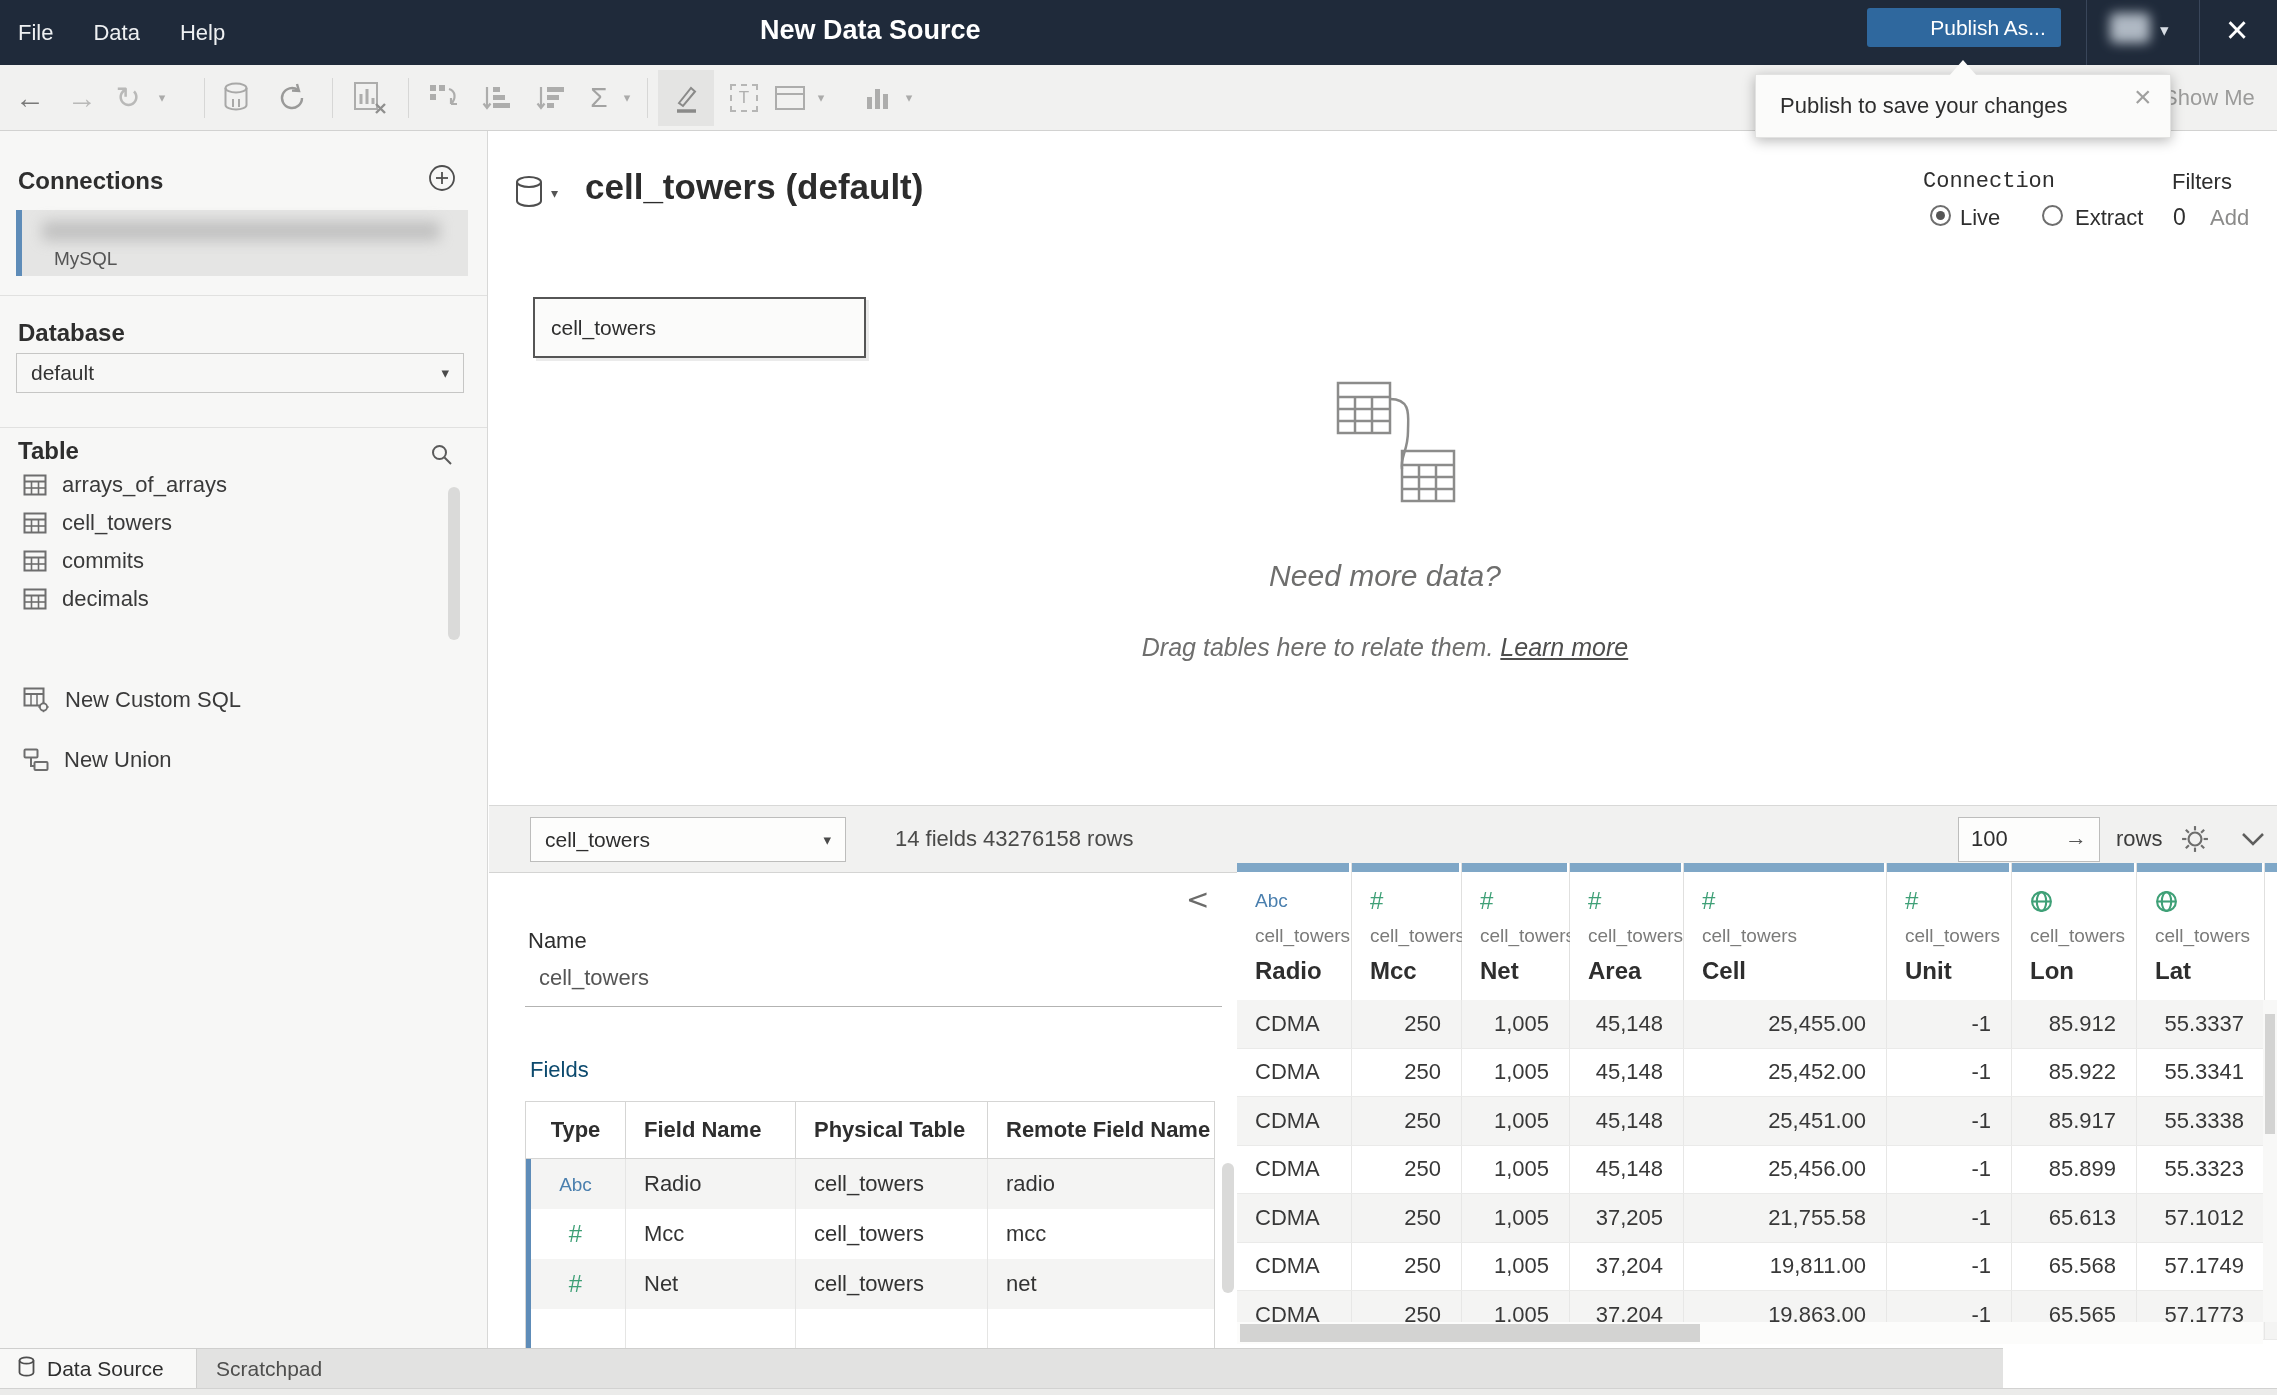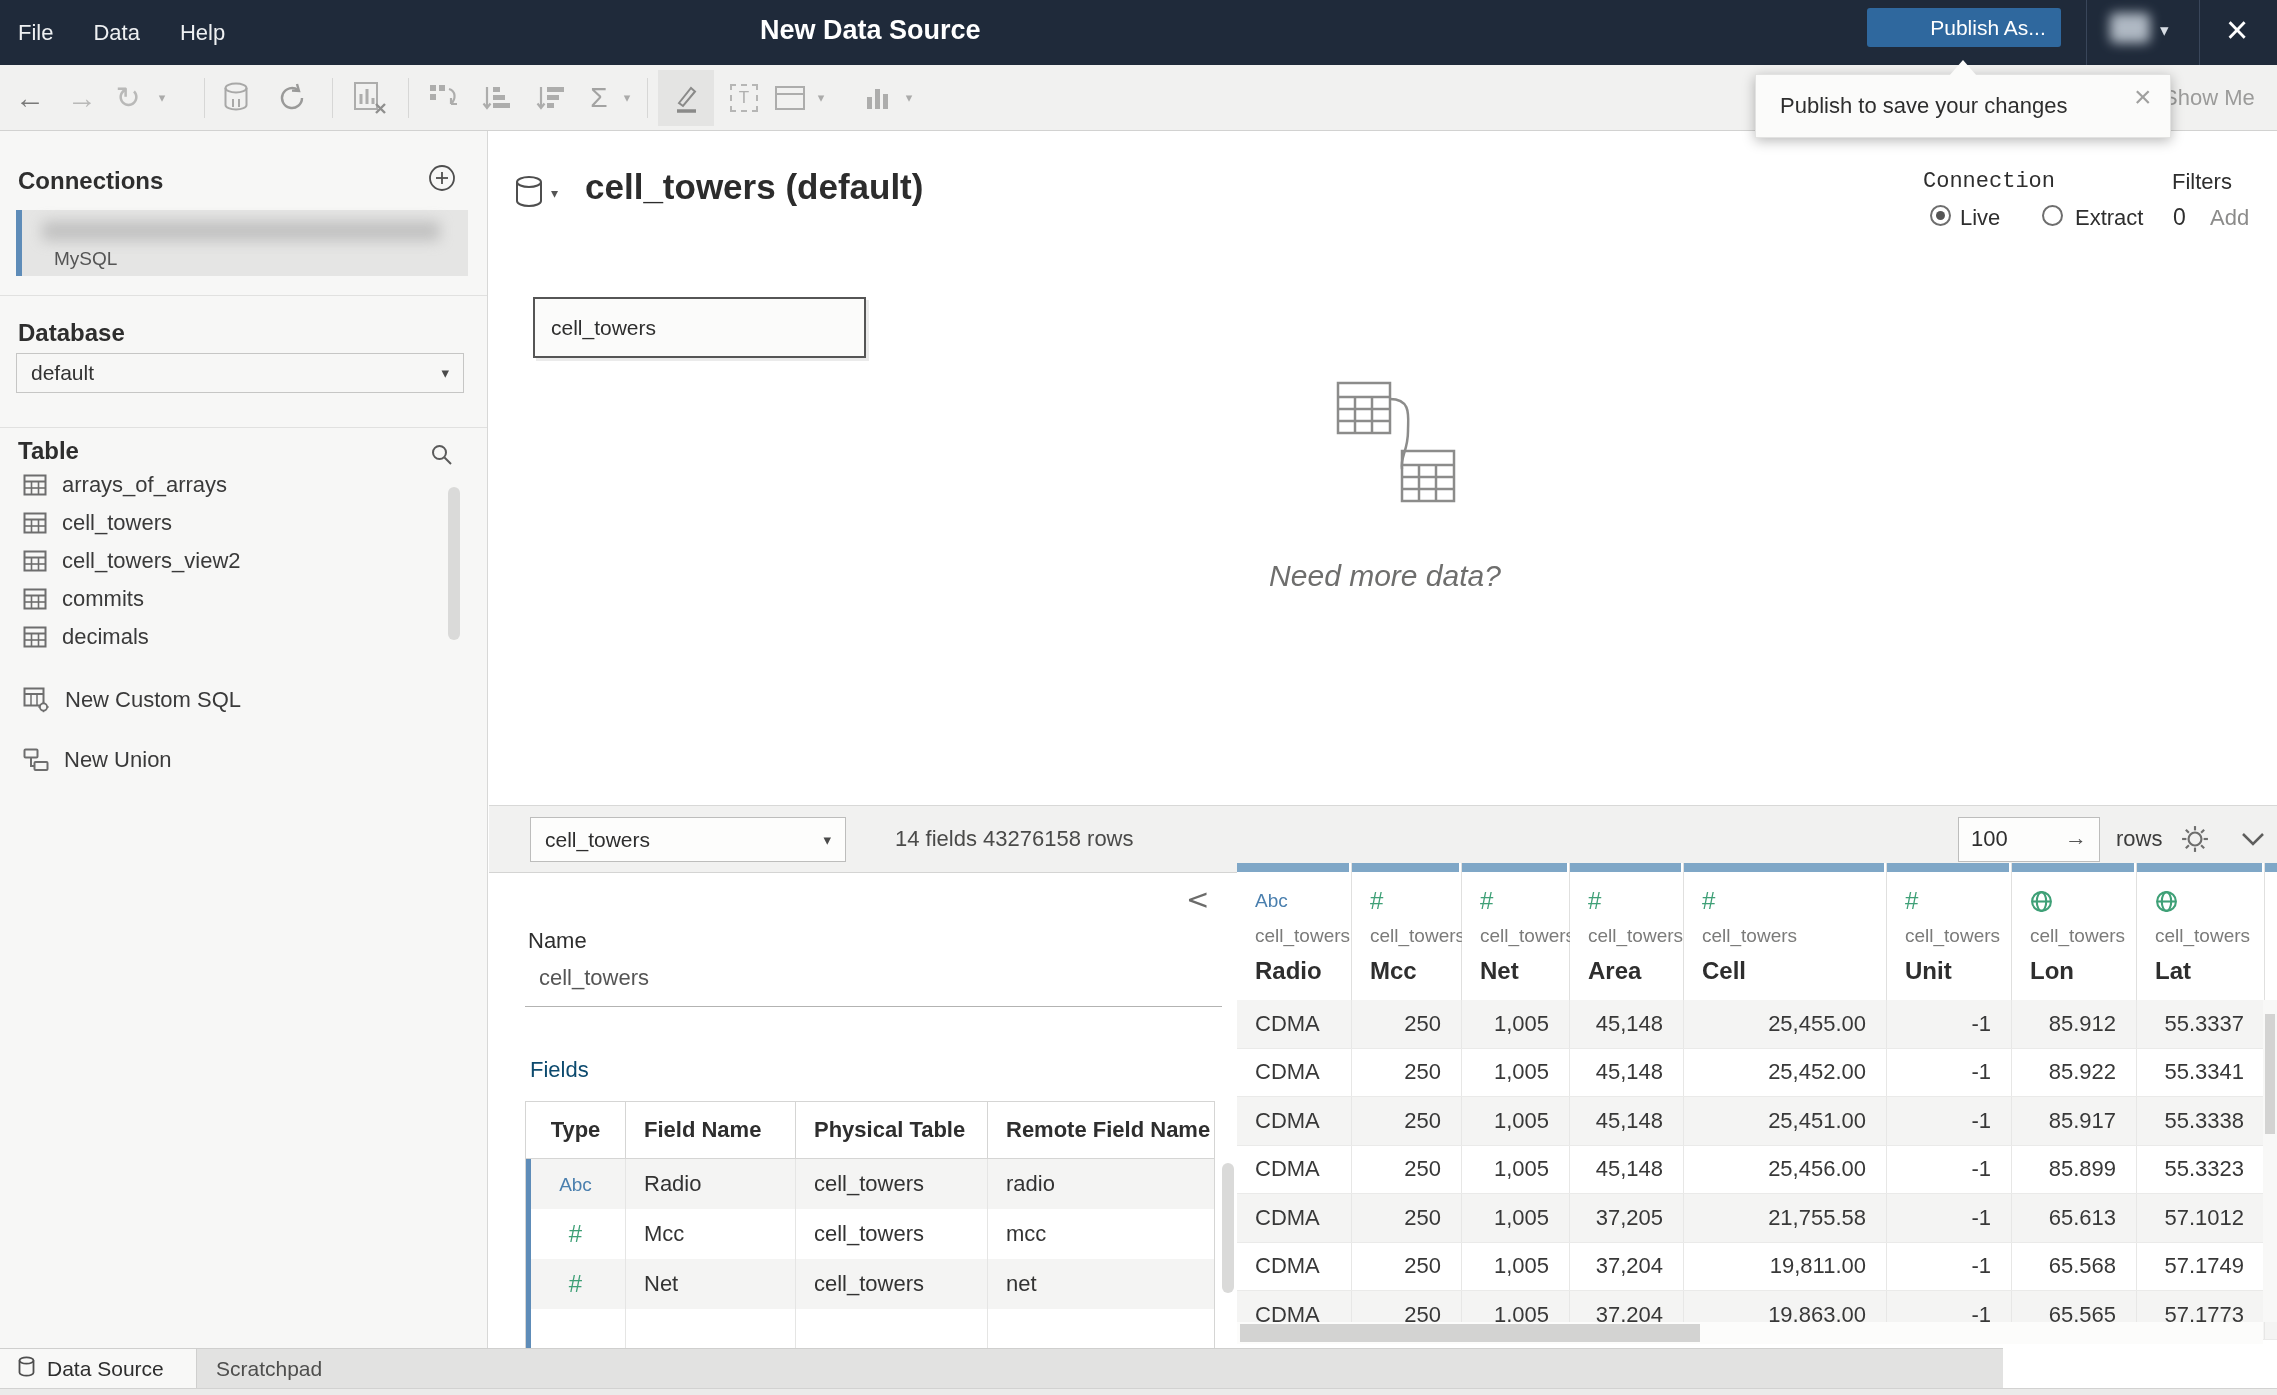--- a/index.html
+++ b/index.html
@@ -351,32 +351,20 @@
       <div class="tbl-item">
         <span class="tbl-ic">
           <svg width="24" height="22" viewBox="0 0 24 22">
             <rect x="1.5" y="1.5" width="21" height="19" fill="none" stroke="#6e6e6e" stroke-width="2"></rect>
             <line x1="1.5" y1="7.5" x2="22.5" y2="7.5" stroke="#6e6e6e" stroke-width="2"></line>
             <line x1="8.5" y1="7.5" x2="8.5" y2="20.5" stroke="#6e6e6e" stroke-width="1.6"></line>
             <line x1="15.5" y1="7.5" x2="15.5" y2="20.5" stroke="#6e6e6e" stroke-width="1.6"></line>
             <line x1="1.5" y1="14" x2="22.5" y2="14" stroke="#6e6e6e" stroke-width="1.6"></line>
           </svg>
         </span>
-        <span>cell_towers_view2</span>
-      </div>
-      <div class="tbl-item">
-        <span class="tbl-ic">
-          <svg width="24" height="22" viewBox="0 0 24 22">
-            <rect x="1.5" y="1.5" width="21" height="19" fill="none" stroke="#6e6e6e" stroke-width="2"></rect>
-            <line x1="1.5" y1="7.5" x2="22.5" y2="7.5" stroke="#6e6e6e" stroke-width="2"></line>
-            <line x1="8.5" y1="7.5" x2="8.5" y2="20.5" stroke="#6e6e6e" stroke-width="1.6"></line>
-            <line x1="15.5" y1="7.5" x2="15.5" y2="20.5" stroke="#6e6e6e" stroke-width="1.6"></line>
-            <line x1="1.5" y1="14" x2="22.5" y2="14" stroke="#6e6e6e" stroke-width="1.6"></line>
-          </svg>
-        </span>
         <span>commits</span>
       </div>
       <div class="tbl-item">
         <span class="tbl-ic">
           <svg width="24" height="22" viewBox="0 0 24 22">
             <rect x="1.5" y="1.5" width="21" height="19" fill="none" stroke="#6e6e6e" stroke-width="2"></rect>
             <line x1="1.5" y1="7.5" x2="22.5" y2="7.5" stroke="#6e6e6e" stroke-width="2"></line>
             <line x1="8.5" y1="7.5" x2="8.5" y2="20.5" stroke="#6e6e6e" stroke-width="1.6"></line>
             <line x1="15.5" y1="7.5" x2="15.5" y2="20.5" stroke="#6e6e6e" stroke-width="1.6"></line>
             <line x1="1.5" y1="14" x2="22.5" y2="14" stroke="#6e6e6e" stroke-width="1.6"></line>
@@ -456,20 +444,21 @@
           <line x1="92" y1="84" x2="144" y2="84"></line>
           <line x1="109" y1="84" x2="109" y2="120"></line>
             <line x1="126" y1="84" x2="126" y2="120"></line>
           <line x1="92" y1="96" x2="144" y2="96"></line>
             <line x1="92" y1="108" x2="144" y2="108"></line>
           <path d="M80 18 C102 18 98 36 98 50 C98 70 90 76 92 88"></path>
         </g>
       </svg>
     </span>
     <div class="empty-title">Need more data?</div>
+    <div class="empty-sub"><span>Drag tables here to relate them. </span><a class="learn-more">Learn more</a></div>
   </div>
 </main>
 
 <section class="bp-bar">
   <div class="tblsel">
     <span>cell_towers</span>
     <span class="select-caret">▾</span>
   </div>
   <div class="bp-summary">14 fields 43276158 rows</div>
   <div class="rowlim">

